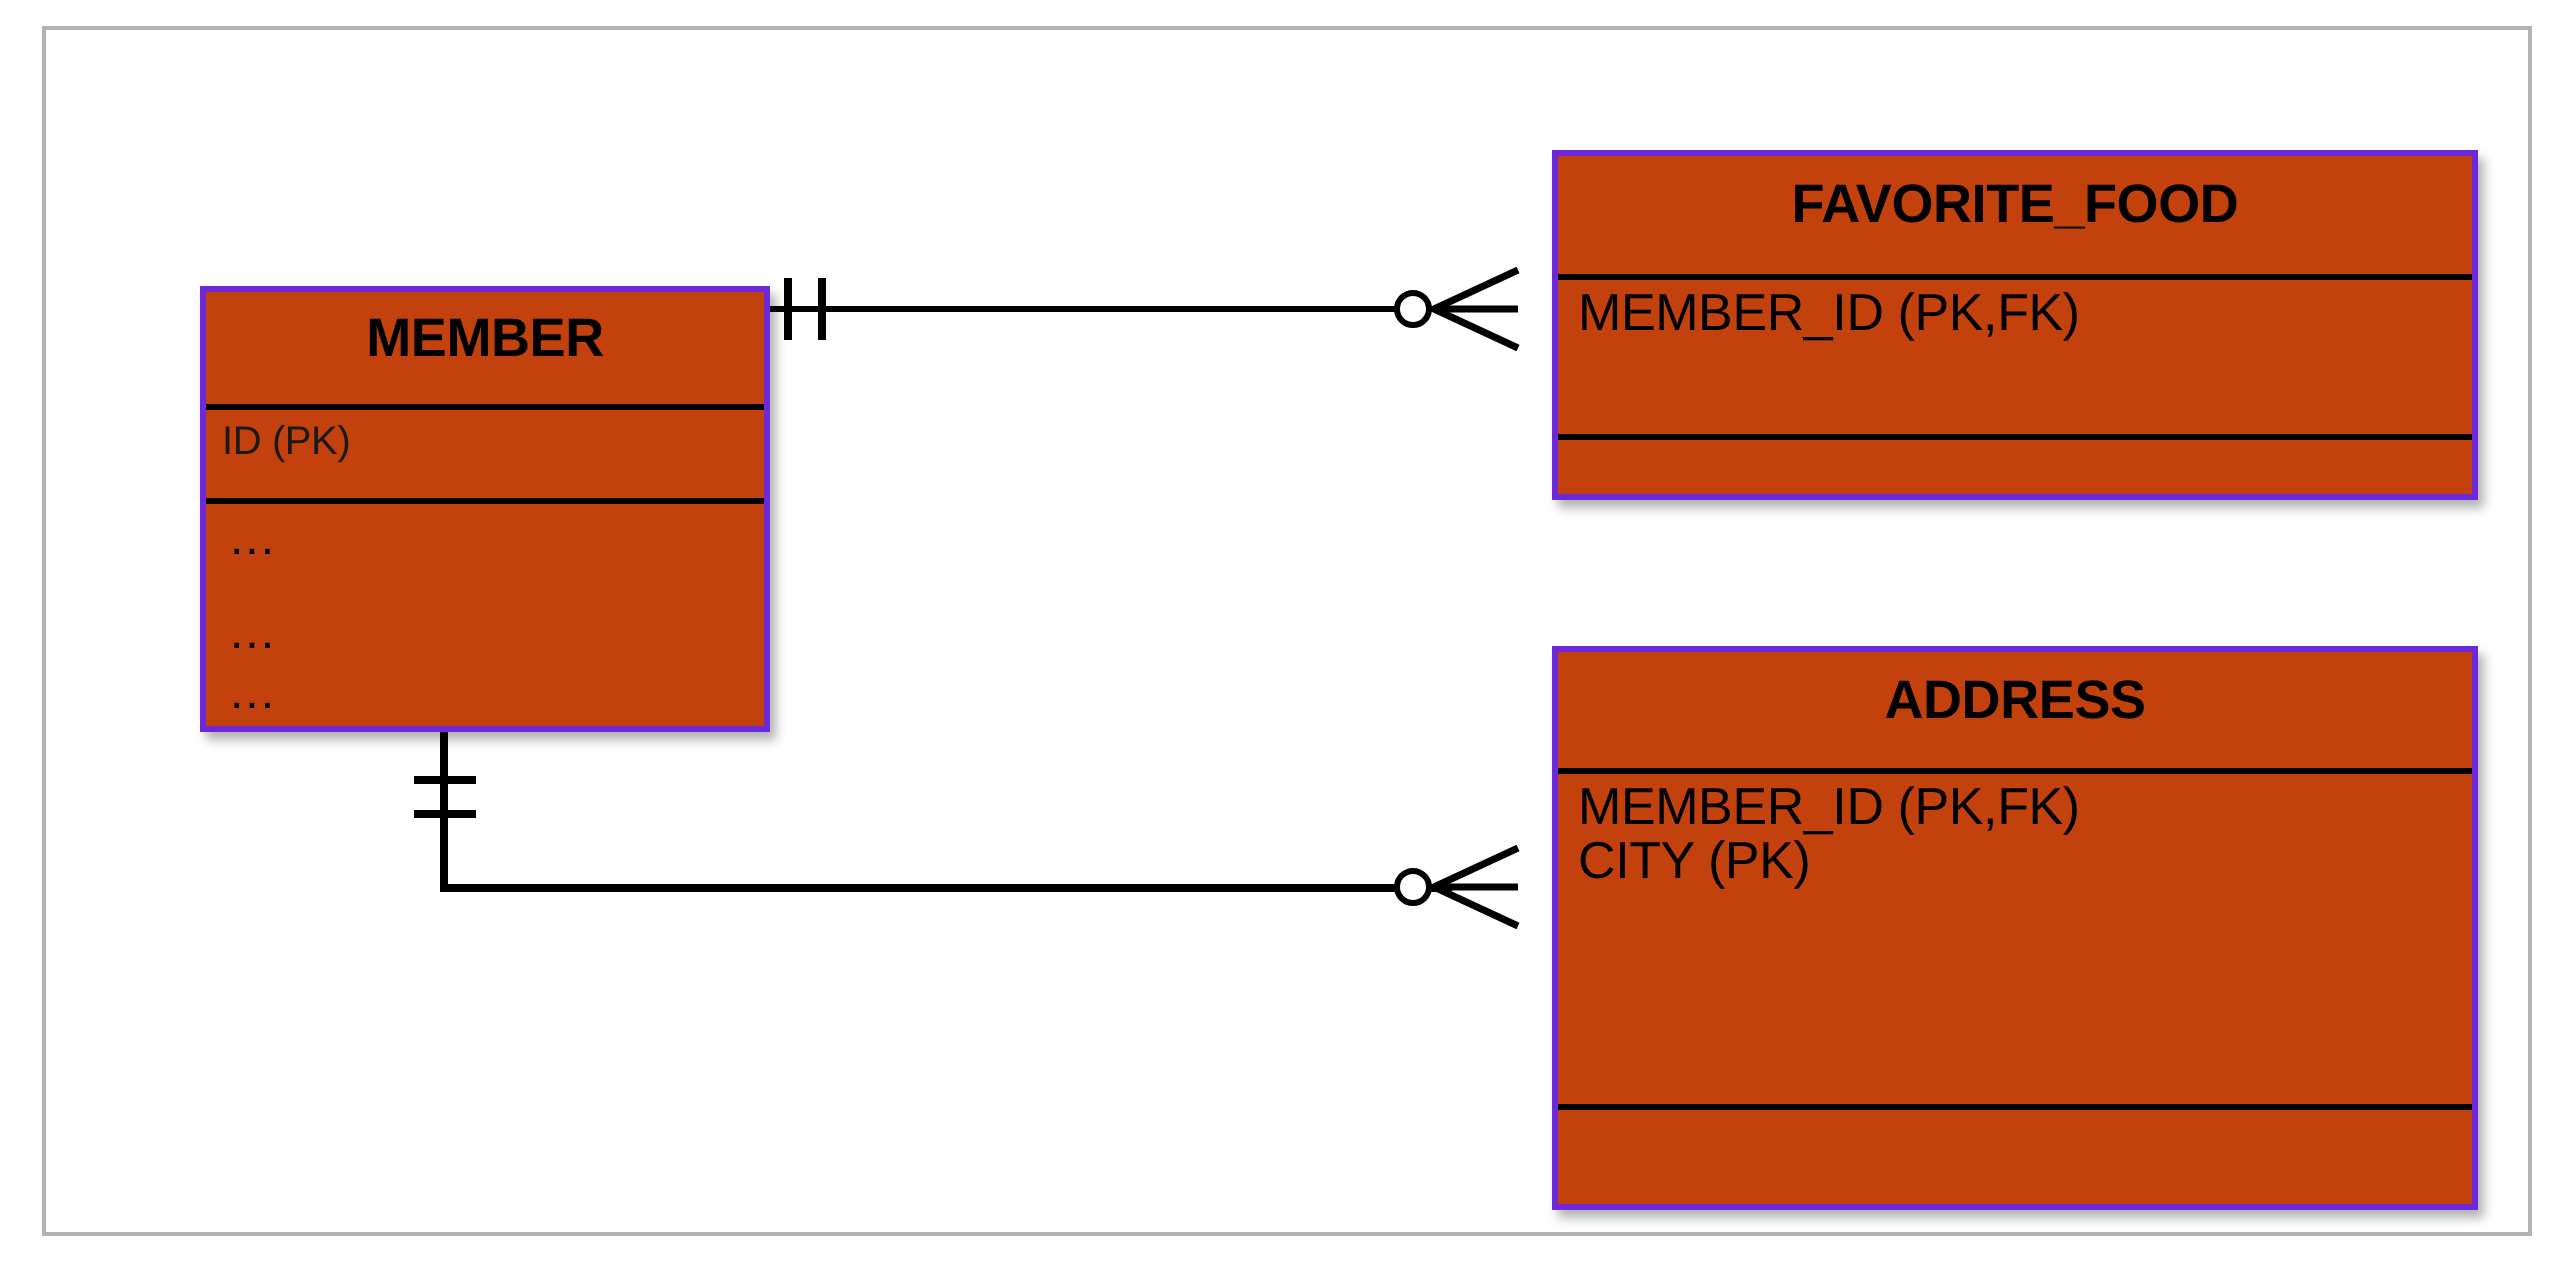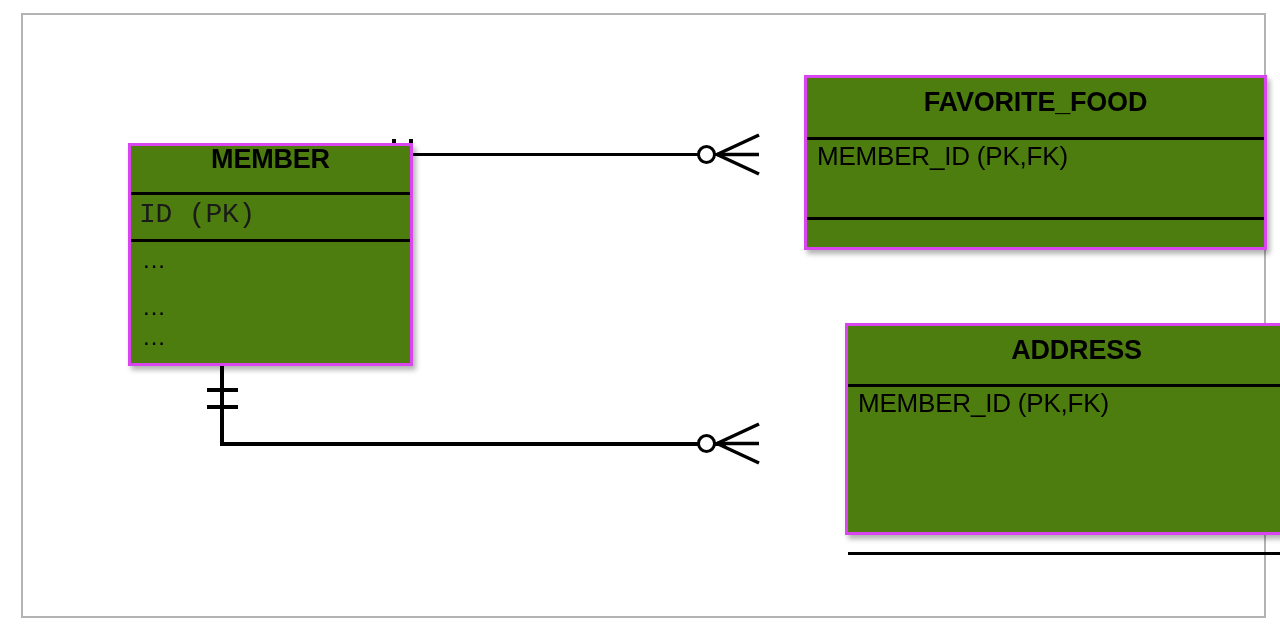--- a/index.html
+++ b/index.html
@@ -29,26 +29,25 @@
     width: 1245px;
     height: 605px;
     border: 2px solid #b3b3b3;
     background: #ffffff;
     box-sizing: border-box;
   }
 
   
   .entity {
     position: absolute;
-    background: #4d7c0f;
-    border: 3px solid #d946ef;
+    background: #c2410c;
+    border: 3px solid #6d28d9;
     box-sizing: border-box;
     box-shadow: 3px 4px 5px rgba(0,0,0,0.30);
     z-index: 5;
-    margin-left: 28px;
   }
   .entity-title {
     text-align: center;
     font-weight: bold;
     color: #000;
     line-height: 1;
     white-space: nowrap;
     letter-spacing: -0.2px;
   }
   .entity-section {
@@ -72,27 +71,28 @@
 
   
   #entity-member {
     left: 77px;
     top: 128px;
     width: 285px;
     height: 223px;
   }
   #entity-member .entity-title {
     font-size: 27px;
+    padding-top: 10px;
     height: 46px;
   }
   #entity-member .sec-pk {
     height: 47px;
     padding: 6px 0 0 8px;
   }
-  #entity-member .sec-pk .attr { font-size: 28px; font-family: Liberation Mono, monospace; }
+  #entity-member .sec-pk .attr { font-size: 20px; }
   #entity-member .sec-rest {
     height: 124px;
     padding: 10px 0 0 10px;
     position: relative;
   }
   #entity-member .ellipsis { font-size: 24px; position: absolute; left: 12px; }
   #entity-member .e1 { top: 6px; }
   #entity-member .e2 { top: 53px; }
   #entity-member .e3 { top: 83px; }
 
@@ -110,24 +110,24 @@
   }
   #entity-favorite-food .sec-attrs {
     height: 80px;
     padding: 3px 0 0 10px;
   }
   #entity-favorite-food .attr { font-size: 26px; display: block; margin-bottom: 1px; }
   #entity-favorite-food .sec-empty { height: 44px; }
 
   
   #entity-address {
-    left: 794px;
+    left: 753px;
     top: 308px;
     width: 463px;
-    height: 212px;
+    height: 282px;
   }
   #entity-address .entity-title {
     font-size: 27px;
     padding-top: 11px;
     height: 47px;
   }
   #entity-address .sec-attrs {
     height: 168px;
     padding: 3px 0 0 10px;
   }
@@ -210,18 +210,19 @@
       <div class="entity-section sec-attrs">
         <span class="attr">MEMBER_ID (PK,FK)</span>
       </div>
       <div class="entity-section sec-empty"></div>
     </div>
 
     <div class="entity" id="entity-address">
       <div class="entity-title">ADDRESS</div>
       <div class="entity-section sec-attrs">
         <span class="attr">MEMBER_ID (PK,FK)</span>
+        <span class="attr">CITY (PK)</span>
       </div>
       <div class="entity-section sec-empty"></div>
     </div>
 
   </div>
 </div>
 
 </body></html>

